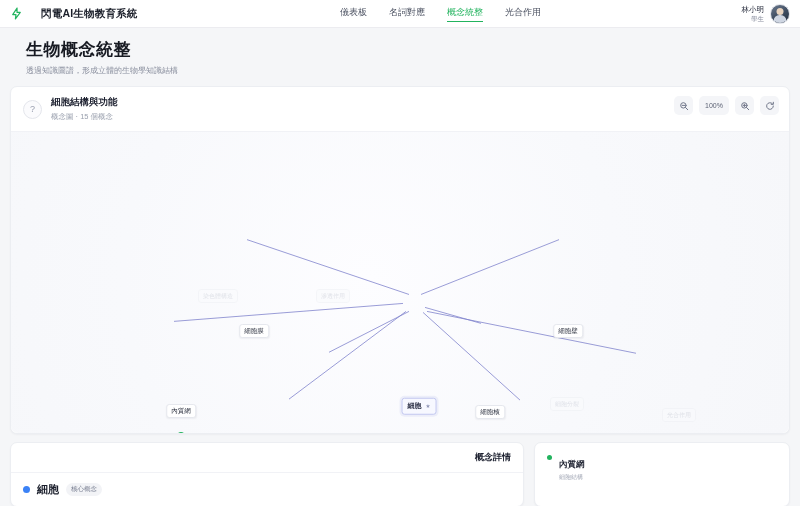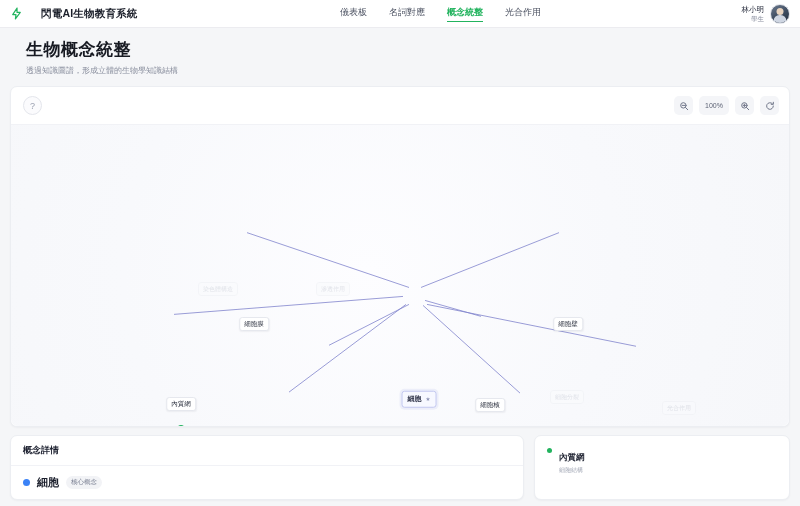--- a/index.html
+++ b/index.html
@@ -19,21 +19,21 @@
     position: relative;
   }
   .brand { display: flex; align-items: center; gap: 18px; text-align: right; }
   .bolt { width: 13px; height: 13px; display: block; }
   .brand-name { font-size: 10.5px; font-weight: bold; color: #1b1f2a; letter-spacing: .2px; }
 
   .nav { position: absolute; left: 340px; top: 0; height: 28px;
          display: flex; align-items: flex-start; gap: 22px; }
   .nav-item { font-size: 9px; color: #4a5060; cursor: pointer;
               padding: 6px 0 5px; position: relative; }
-  .nav-item.active { color: #22b35e; font-weight: bold; }
+  .nav-item.active { color: #22b35e; font-weight: normal; }
   .nav-item.active::after {
     content:""; position: absolute; left: 0; right: 0; bottom: 2px;
     height: 1.5px; background: #22b35e;
   }
 
   .user { position: absolute; right: 10px; top: 0; height: 28px;
           display: flex; align-items: center; gap: 6px; }
   .user-text { text-align: right; line-height: 1.15; }
   .user-name { font-size: 7.5px; color: #2b3040; }
   .user-role { font-size: 6.5px; color: #8b90a0; }
@@ -125,21 +125,21 @@
   }
   .ghost.label-only .ghost-label { bottom:auto; top:50%; transform:translate(-50%,-50%); }
 
   
   .panels { display: flex; gap: 10px; padding: 8px 10px 0; }
   .panel { background:#fff; border:1px solid #eceef2; border-radius:7px;
            box-shadow: 0 1px 2px rgba(20,24,40,.04); overflow:hidden; }
   .panel.left  { width: 514px; }
   .panel.right { width: 256px; }
   .panel-head { padding: 8px 12px 8px; font-size: 9px; font-weight: bold; color:#1d2130;
-                border-bottom: 1px solid #f1f2f6; }
+                border-bottom: 1px solid #f1f2f6; text-align: right; }
   .panel-body { padding: 9px 12px; }
   .concept-row { display:flex; align-items:center; gap: 7px; }
   .dot-blue { width:7px; height:7px; border-radius:50%; background:#3b82f6; }
   .dot-green-sm { width:5px; height:5px; border-radius:50%; background:#22b35e; }
   .concept-name { font-size: 11px; font-weight:bold; color:#1a1e2b; }
   .badge { font-size: 6.5px; color:#7b8193; background:#f2f3f6;
            border-radius: 7px; padding: 2px 5px; }
   .rel-item { display:flex; align-items:flex-start; gap: 7px; }
   .rel-text { line-height: 1.25; }
   .rel-title { font-size: 8.5px; font-weight: bold; color:#1d2130; }
@@ -175,20 +175,24 @@
 </div>
 
 <div class="page-head">
   <div class="page-title">生物概念統整</div>
   <div class="page-sub">透過知識圖譜，形成立體的生物學知識結構</div>
 </div>
 
 <div class="card">
   <div class="card-head">
     <div class="round-icon">?</div>
+    <div>
+      <div class="card-title">細胞結構與功能</div>
+      <div class="card-sub">概念圖 · 15 個概念</div>
+    </div>
 
     <div class="tools">
       <div class="tool-btn">
         <svg width="10" height="10" viewBox="0 0 24 24" fill="none" stroke="#71778a" stroke-width="2.4" stroke-linecap="round">
           <circle cx="10.5" cy="10.5" r="6.5"></circle>
             <line x1="15.5" y1="15.5" x2="21" y2="21"></line>
           <line x1="7.5" y1="10.5" x2="13.5" y2="10.5"></line>
         </svg>
       </div>
       <div class="zoom-level">100%</div>

